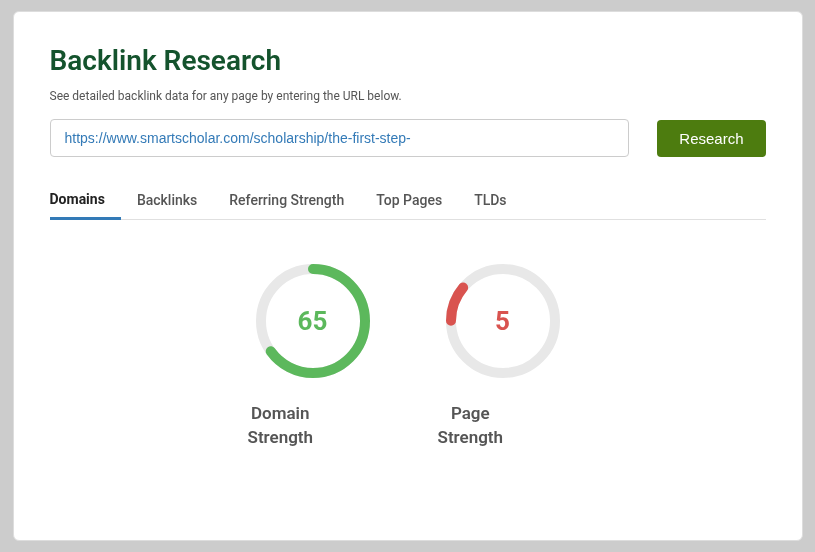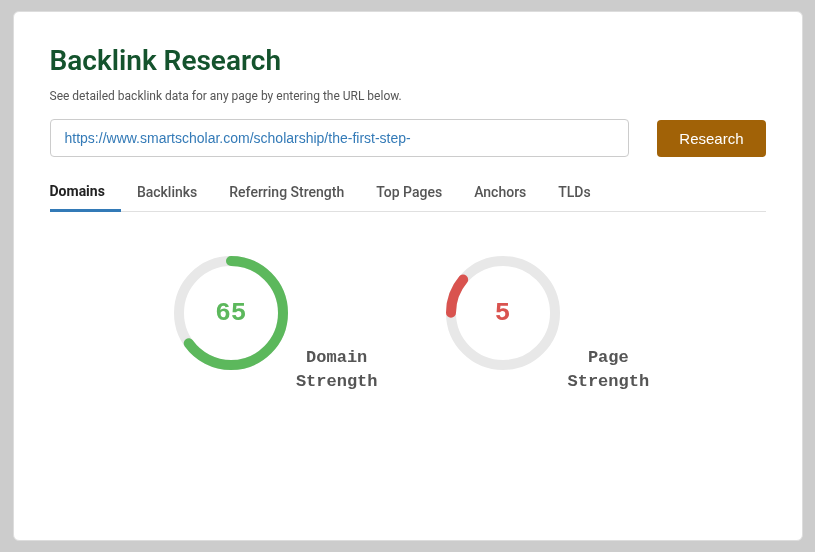--- a/index.html
+++ b/index.html
@@ -32,35 +32,35 @@
     .subtitle {
       font-size: 12px;
       color: #555;
       margin-bottom: 16px;
     }
 
     .search-row {
       display: flex;
       align-items: center;
       gap: 28px;
-      margin-bottom: 16px;
+      margin-bottom: 24px;
     }
 
     .url-input {
       flex: 1;
       border: 1px solid #ccc;
       border-radius: 4px;
       padding: 10px 14px;
       font-size: 14px;
       color: #337ab7;
       outline: none;
     }
 
     .research-btn {
-      background: #a16207;
+      background: #4d7c0f;
       color: #fff;
       border: none;
       border-radius: 4px;
       padding: 10px 22px;
       font-size: 15px;
       font-weight: 500;
       cursor: pointer;
       white-space: nowrap;
     }
 
@@ -97,23 +97,22 @@
     .metrics-row {
       display: flex;
       align-items: flex-start;
       gap: 60px;
       justify-content: center;
       margin-top: 10px;
     }
 
     .metric-item {
       display: flex;
-      flex-direction: row;
-      align-items: flex-end;
-      font-family: Liberation Mono, monospace;
+      flex-direction: column;
+      align-items: flex-start;
     }
 
     .donut-container {
       position: relative;
       width: 130px;
       height: 130px;
       margin-bottom: 16px;
     }
 
     .donut-container svg {
@@ -172,21 +171,20 @@
   <div class="search-row">
     <input class="url-input" type="text" value="https://www.smartscholar.com/scholarship/the-first-step-" style="">
     <button class="research-btn">Research</button>
   </div>
 
   <nav class="tabs">
     <span class="tab active">Domains</span>
     <span class="tab">Backlinks</span>
     <span class="tab">Referring Strength</span>
     <span class="tab">Top Pages</span>
-    <span class="tab">Anchors</span>
     <span class="tab">TLDs</span>
   </nav>
 
   <div class="metrics-row">
 
     <div class="metric-item">
       <div class="donut-container">
         <svg viewBox="0 0 130 130">
           <circle class="donut-bg" cx="65" cy="65" r="52"></circle>
 

